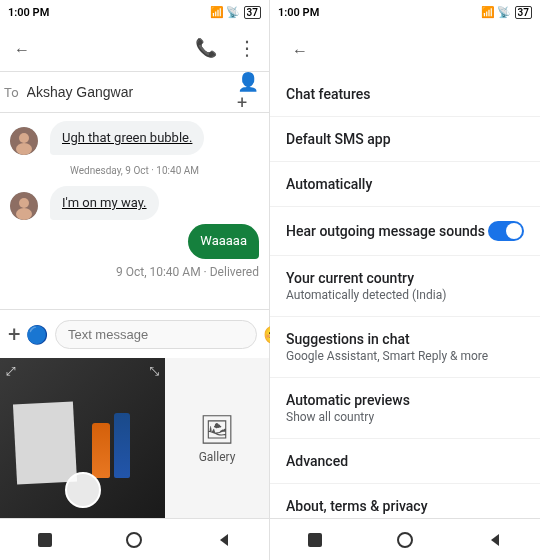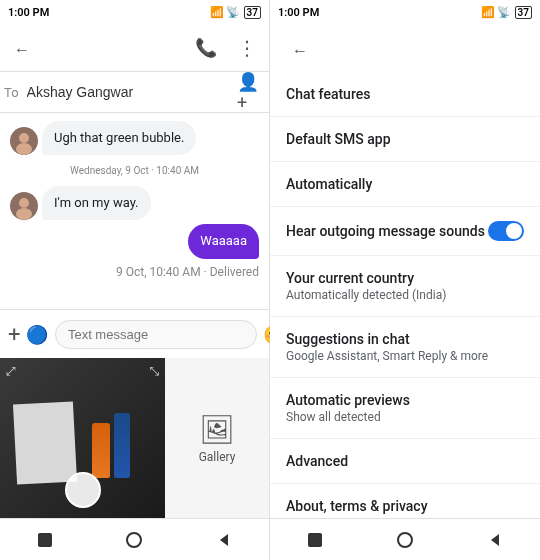--- a/index.html
+++ b/index.html
@@ -80,21 +80,22 @@
       overflow-y: auto;
       padding: 8px 10px;
       display: flex;
       flex-direction: column;
       gap: 4px;
     }
 
     .message-row {
       display: flex;
       align-items: flex-end;
-      gap: 4px;
+      gap: 12px;
+      text-decoration: underline;
     }
 
     .avatar {
       width: 28px;
       height: 28px;
       border-radius: 50%;
       background: #bbb;
       flex-shrink: 0;
       overflow: hidden;
       display: flex;
@@ -115,21 +116,21 @@
       line-height: 1.4;
     }
 
     .bubble-incoming {
       background: #f1f3f4;
       color: #202124;
       border-bottom-left-radius: 4px;
     }
 
     .bubble-outgoing {
-      background: #6d28d9;
+      background: #15803d;
       color: #fff;
       border-bottom-right-radius: 4px;
       margin-left: auto;
     }
 
     .timestamp {
       text-align: center;
       font-size: 10px;
       color: #888;
       margin: 6px 0;
@@ -558,21 +559,21 @@
       <div class="settings-item-subtitle">Automatically detected (India)</div>
     </div>
 
     <div class="settings-item">
       <div class="settings-item-title">Suggestions in chat</div>
       <div class="settings-item-subtitle">Google Assistant, Smart Reply &amp; more</div>
     </div>
 
     <div class="settings-item">
       <div class="settings-item-title">Automatic previews</div>
-      <div class="settings-item-subtitle">Show all detected</div>
+      <div class="settings-item-subtitle">Show all country</div>
     </div>
 
     <div class="settings-item">
       <div class="settings-item-title">Advanced</div>
     </div>
 
     <div class="settings-item">
       <div class="settings-item-title">About, terms &amp; privacy</div>
     </div>
 

